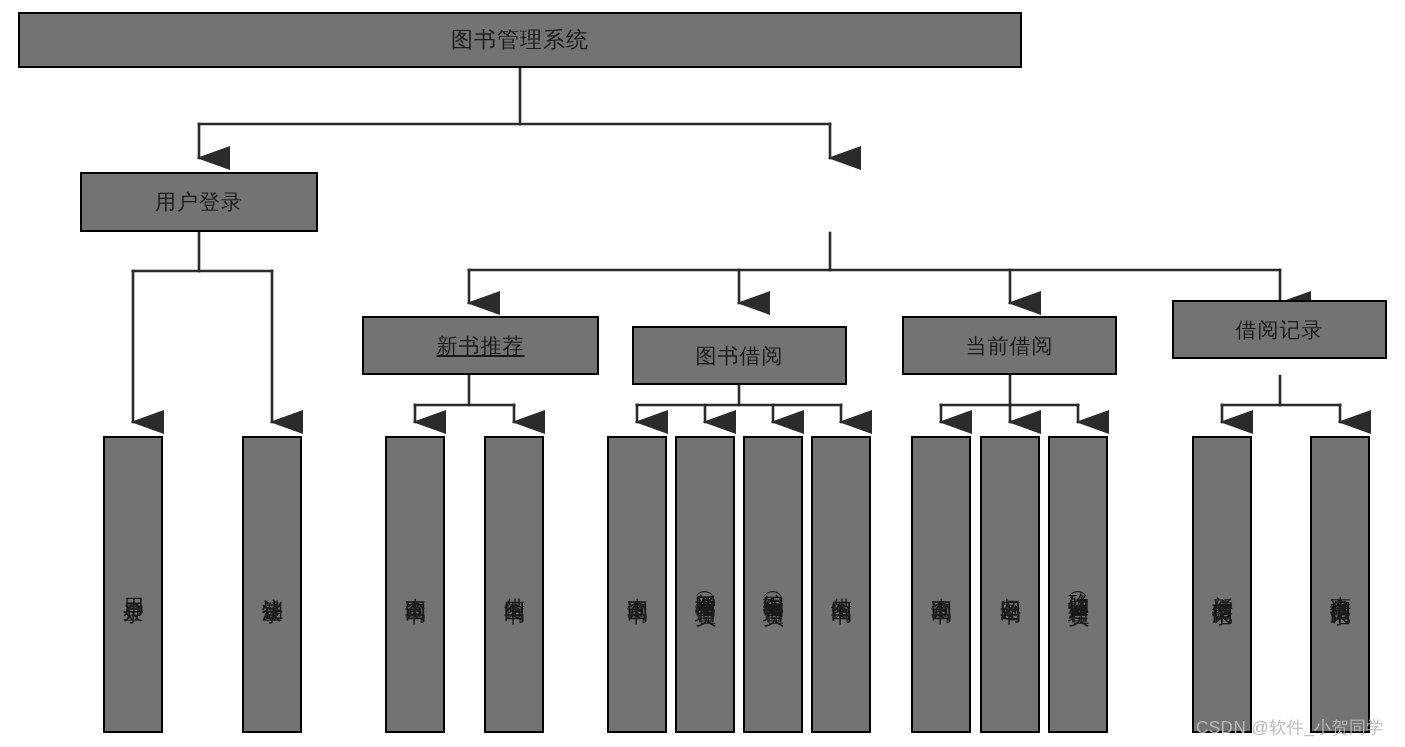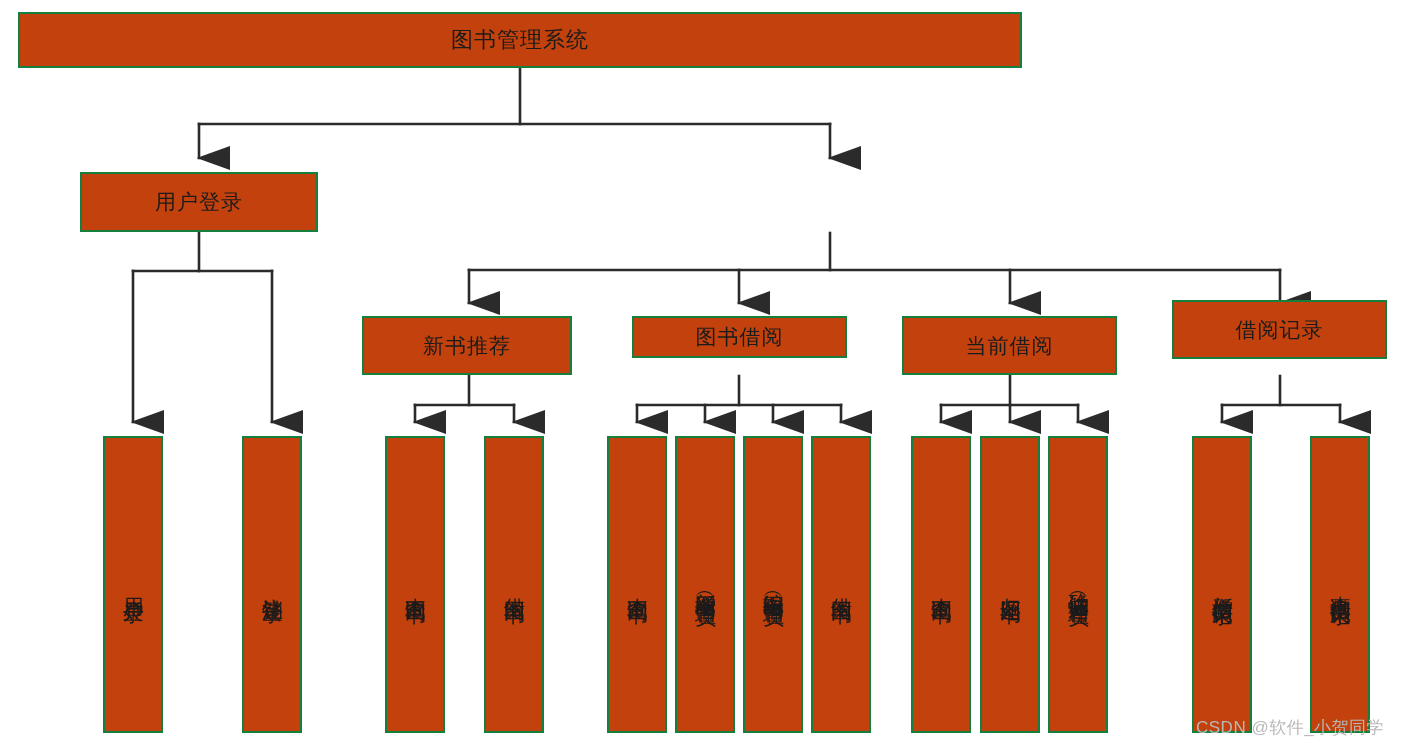--- a/index.html
+++ b/index.html
@@ -22,22 +22,22 @@
     position: absolute;
     left: 0;
     top: 0;
     width: 1405px;
     height: 747px;
     pointer-events: none;
   }
   .node {
     position: absolute;
     box-sizing: border-box;
-    background: #c2410c;
-    border: 2px solid #15803d;
+    background: #737373;
+    border: 2px solid #000000;
     display: flex;
     align-items: center;
     justify-content: center;
     color: #1b1b1b;
     z-index: 2;
   }
   .node-h {
     font-size: 21px;
     letter-spacing: 1px;
     line-height: 1.1;
@@ -133,25 +133,25 @@
 
   <div class="node node-h node-root" style="left:18px; top:12px; width:1004px; height:56px;">
     <span>图书管理系统</span>
   </div>
 
   <div class="node node-h" style="left:80px; top:172px; width:238px; height:60px;">
     <span>用户登录</span>
   </div>
 
 
-  <div class="node node-h" style="left:362px; top:316px; width:210px; height:59px;">
+  <div class="node node-h" style="left:362px; top:316px; width:237px; height:59px;text-decoration:underline;">
     <span>新书推荐</span>
   </div>
 
-  <div class="node node-h" style="left:632px; top:316px; width:215px; height:42px;">
+  <div class="node node-h" style="left:632px; top:326px; width:215px; height:59px;">
     <span>图书借阅</span>
   </div>
 
   <div class="node node-h" style="left:902px; top:316px; width:215px; height:59px;">
     <span>当前借阅</span>
   </div>
 
   <div class="node node-h" style="left:1172px; top:300px; width:215px; height:59px;">
     <span>借阅记录</span>
   </div>

